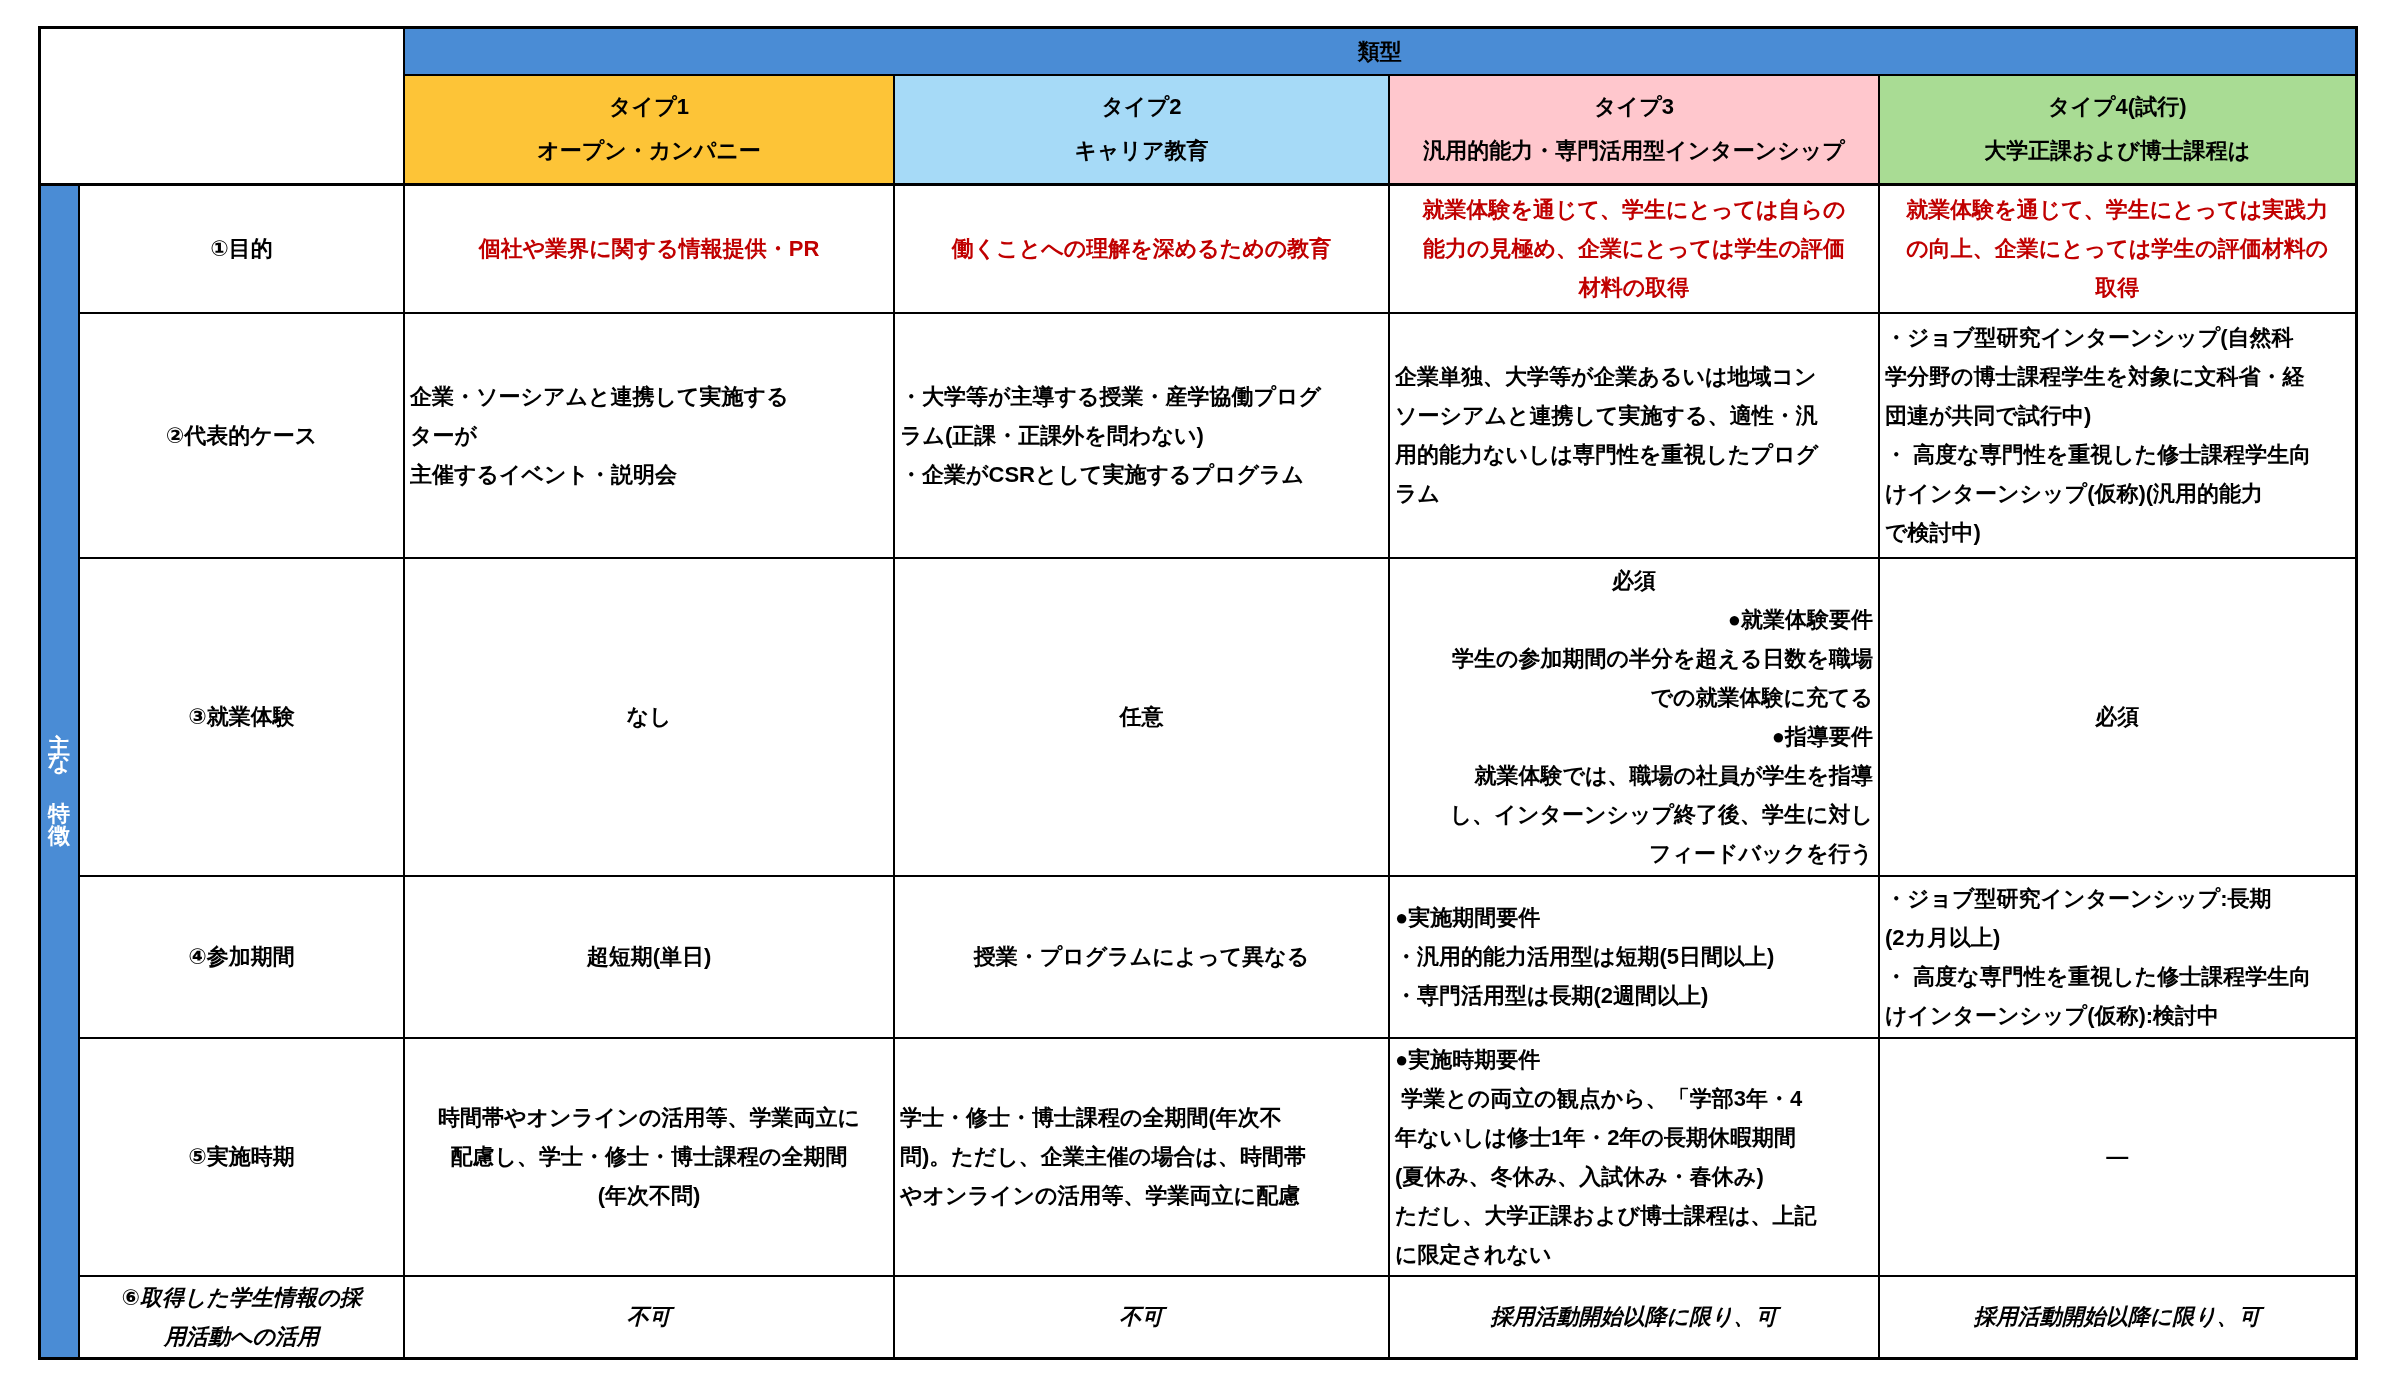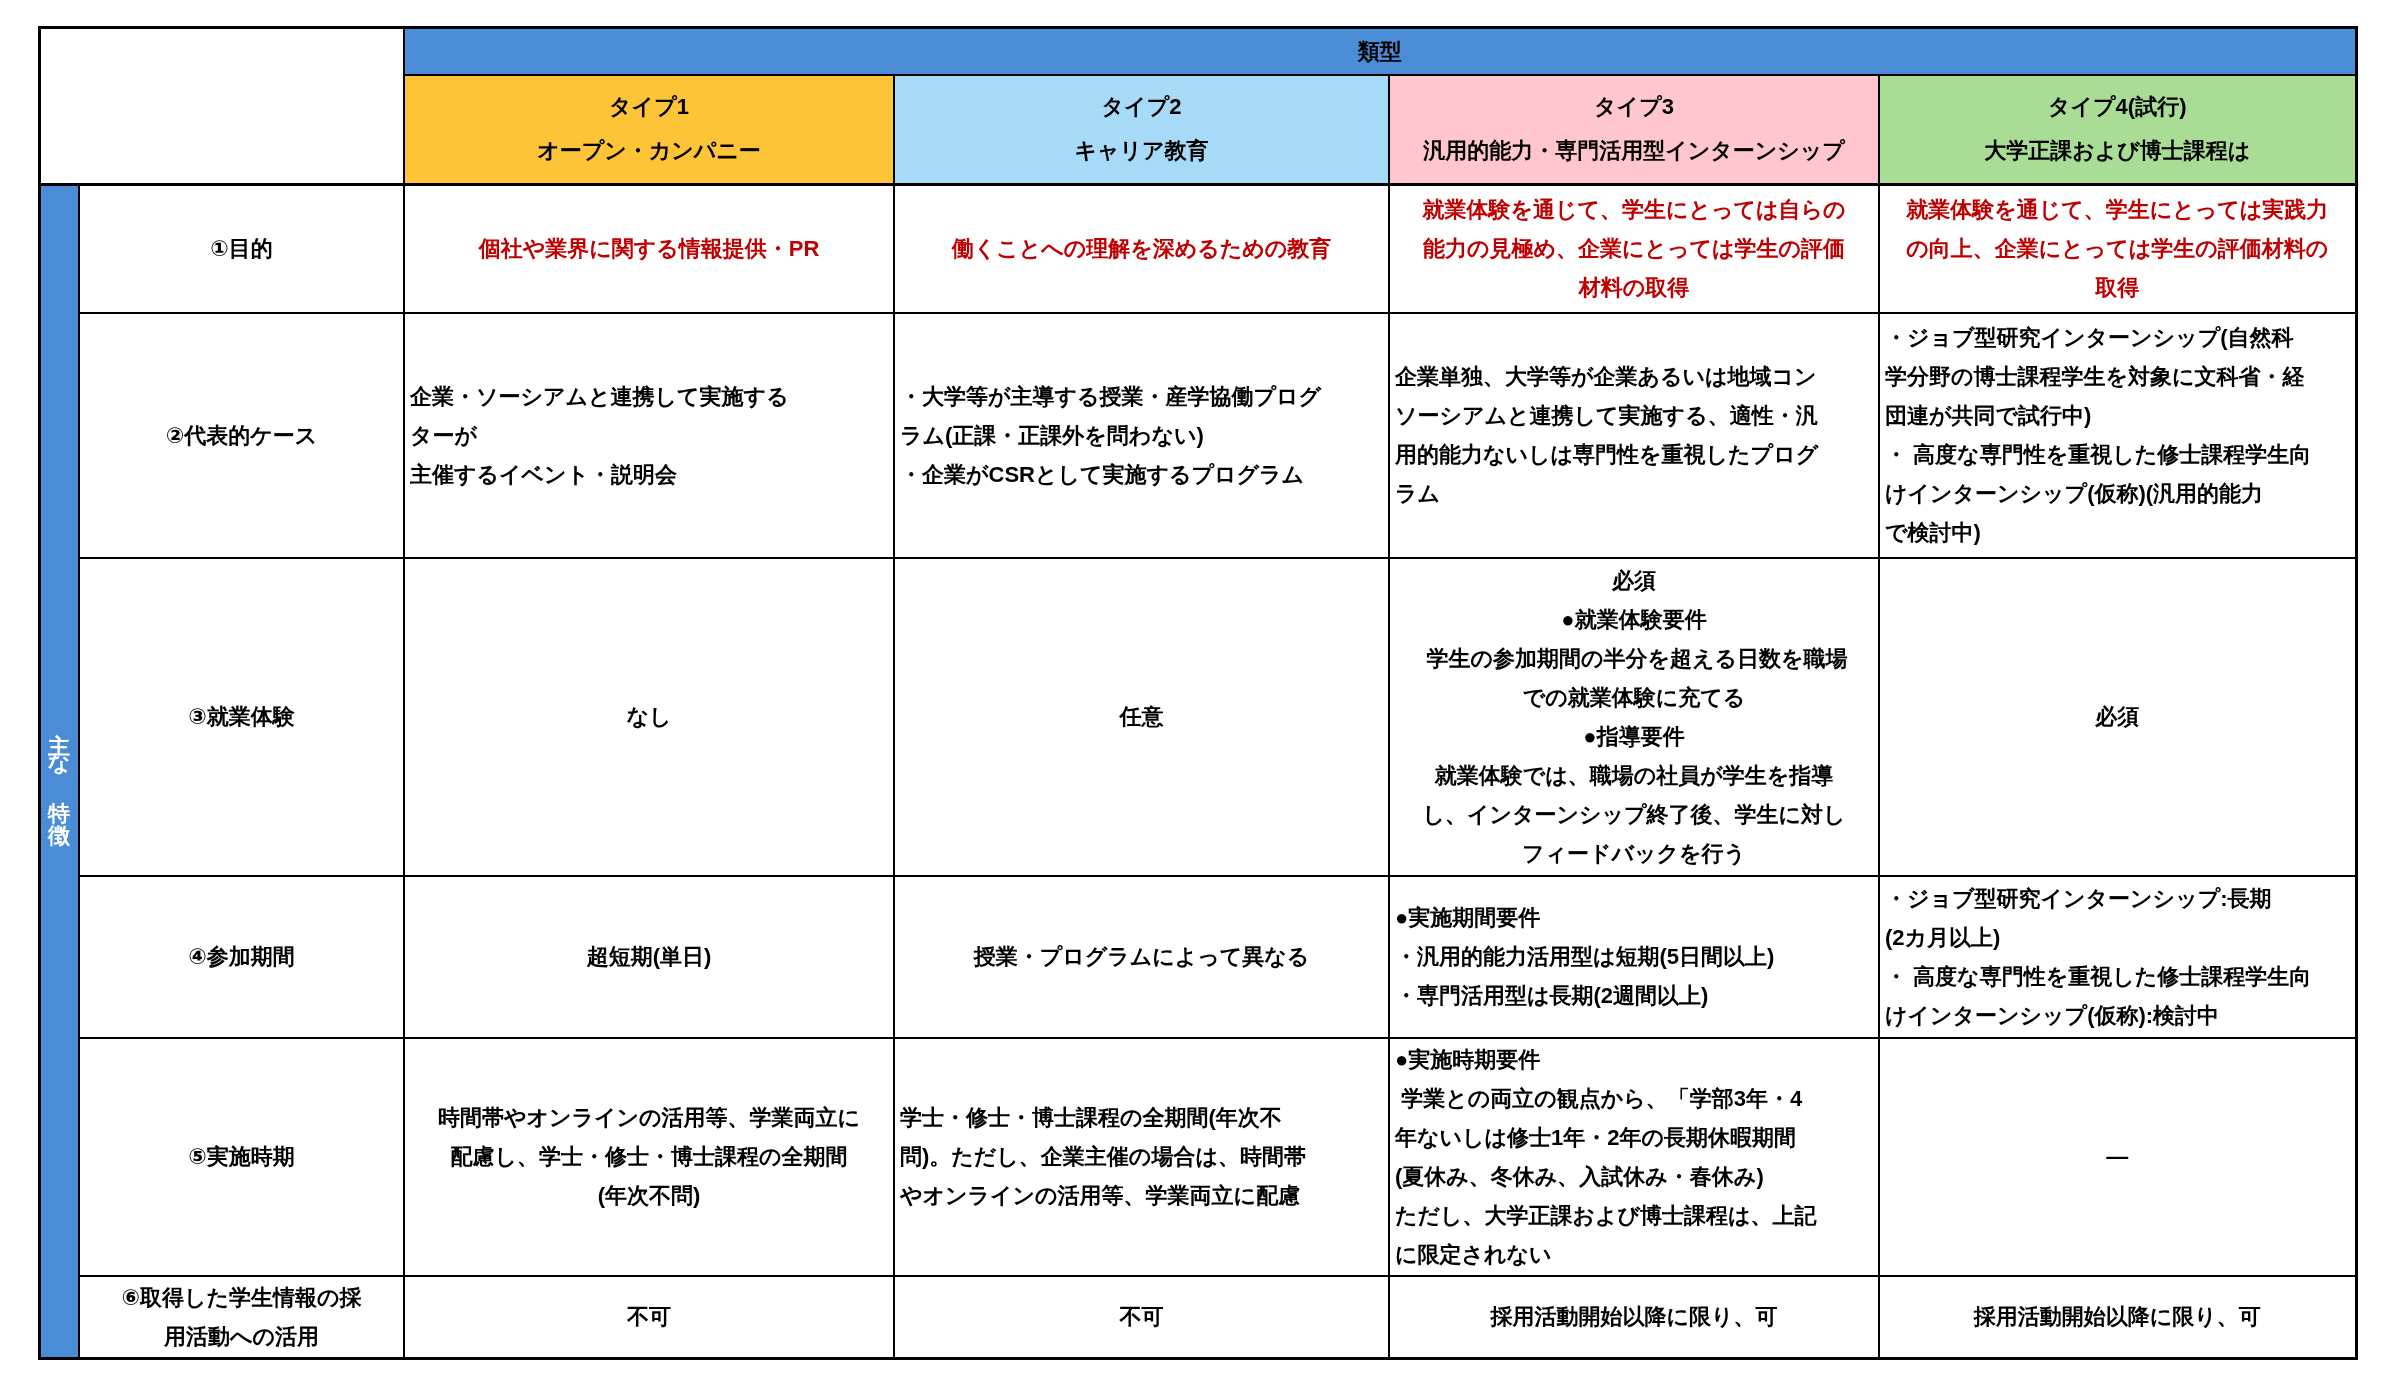--- a/index.html
+++ b/index.html
@@ -41,36 +41,36 @@
   td.t1{background:var(--c-t1,#FDC437);}
   td.t2{background:var(--c-t2,#A6DAF7);}
   td.t3{background:var(--c-t3,#FFC7CD);}
   td.t4{background:var(--c-t4,#A9DC94);}
   
   tr.r1{height:128px;}
   tr.r2{height:245px;}
   tr.r3{height:318px;}
   tr.r4{height:162px;}
   tr.r5{height:236px;}
-  tr.r6{height:76px;}
+  tr.r6{height:76px;font-style:italic;}
   td.group{
     background:var(--c-blue,#4A8CD5);
     text-align:center;padding:0;
   }
   .vtext{
     writing-mode:vertical-rl;text-orientation:upright;
     margin:0 auto;color:#fff;font-size:22px;
     letter-spacing:22px;line-height:37px;
   }
   td.label{text-align:center;}
   td.c{text-align:center;}
   td.l{text-align:left;}
   td.red{color:var(--c-red,#C00000);}
   .cl{text-align:center;}
-  .bl{text-align:center;}
+  .bl{text-align:right;}
 </style>
 </head>
 <body>
 
 <table class="grid">
   <colgroup>
     <col class="w-group">
       <col class="w-label">
     <col class="w-t1">
       <col class="w-t2">

